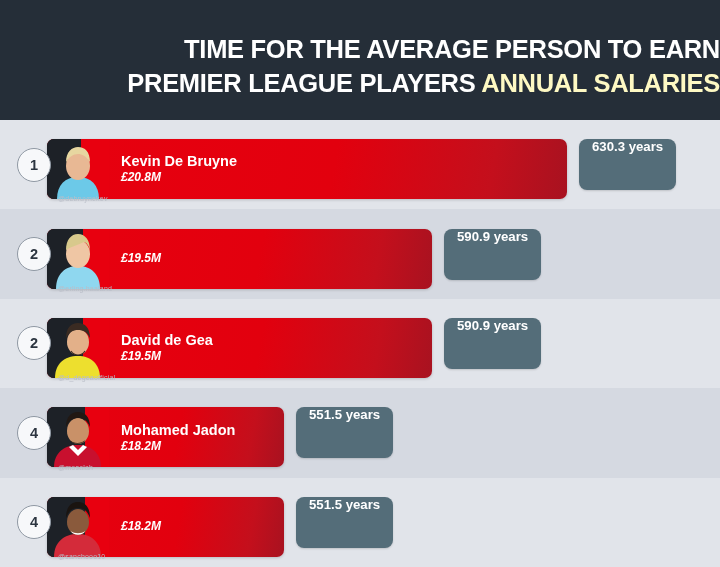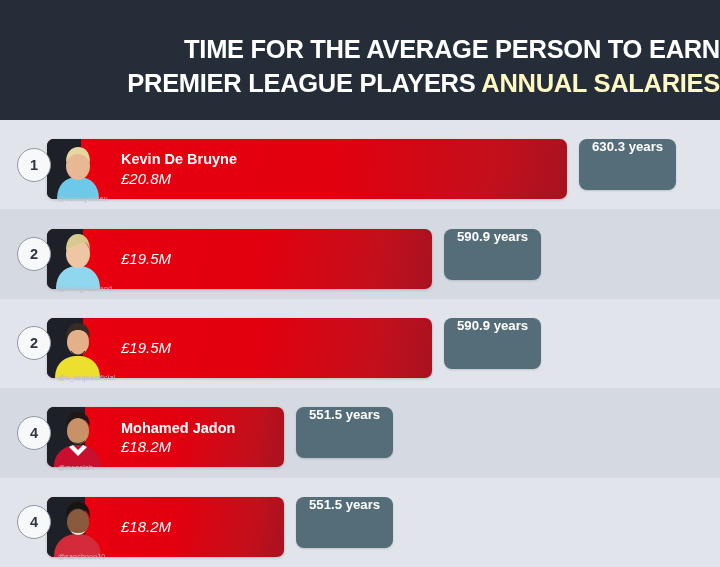--- a/index.html
+++ b/index.html
@@ -114,23 +114,23 @@
     z-index:2;
   }
   .player-name {
     font-size:14.5px;
     font-weight:bold;
     color:#ffffff;
     line-height:1.25;
     white-space:nowrap;
   }
   .player-salary {
-    font-size:15px;
+    font-size:12px;
     font-style:italic;
-    font-weight:normal;
+    font-weight:bold;
     color:#ffffff;
     line-height:1.3;
     white-space:nowrap;
   }
 
   .handle {
     position:absolute;
     left:58px;
     bottom:7px;
     font-size:7px;
@@ -231,20 +231,21 @@
           <svg viewBox="0 0 62 60" xmlns="http://www.w3.org/2000/svg">
             <rect x="0" y="0" width="62" height="60" fill="#1d2127"></rect>
             <rect x="36" y="0" width="26" height="60" fill="#e8000f"></rect>
             <path d="M8 60 c0-14 9-22 23-22 c13 0 22 8 22 22 z" fill="#eddf2e"></path>
             <ellipse cx="31" cy="24" rx="11" ry="13" fill="#e3b089"></ellipse>
             <path d="M19 20 c0-10 5-15 12-15 c7 0 12 5 12 15 c-3-6-7-8-12-8 c-5 0-9 2-12 8 z" fill="#3a2b22"></path>
             <path d="M24 33 c2 3 5 4 7 4 c3 0 5-1 7-4" stroke="#3a2b22" stroke-width="1.2" fill="none"></path>
           </svg>
         </div>
         <div class="names">
+          <div class="player-name">David de Gea</div>
           <div class="player-salary">£19.5M</div>
         </div>
       </div>
       <div class="badge">590.9 years</div>
     </div>
     <div class="handle">@d_degeaofficial</div>
   </div>
 
   <div class="row alt">
     <div class="rank">4</div>

